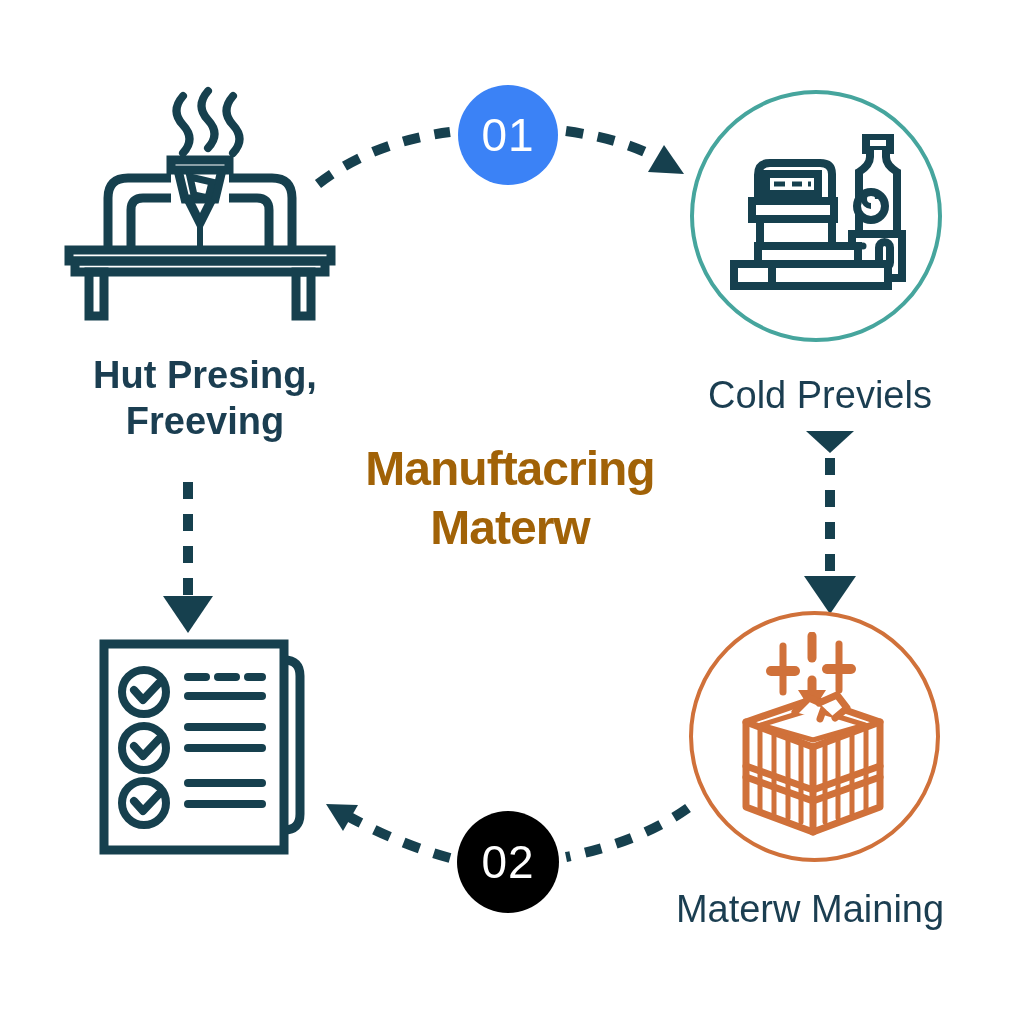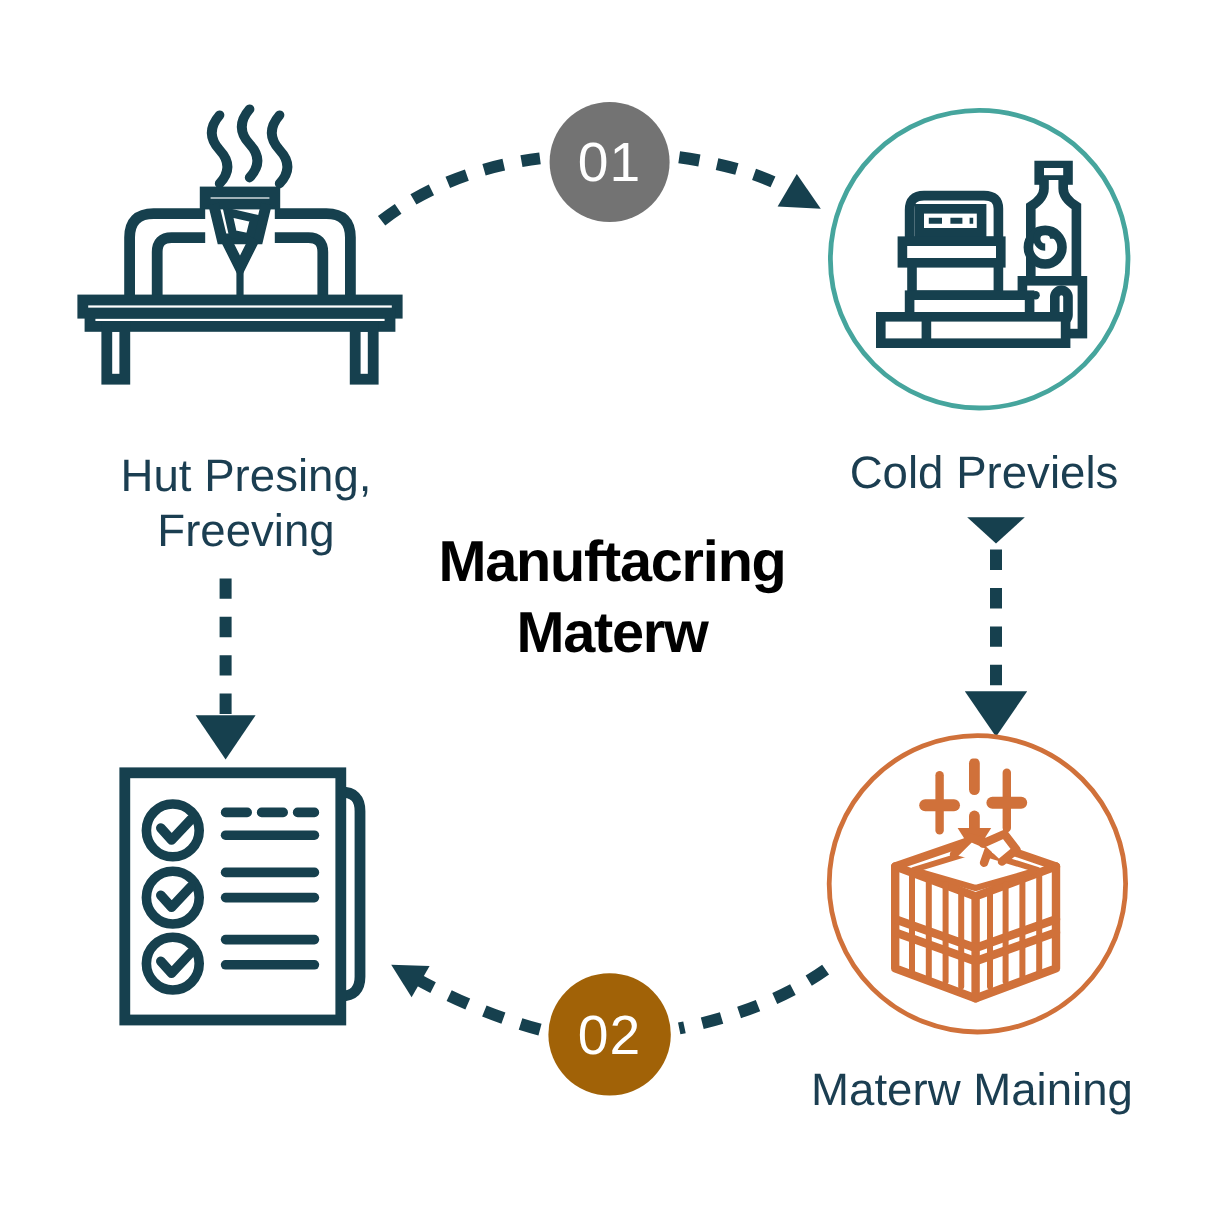--- a/index.html
+++ b/index.html
@@ -7,30 +7,30 @@
     position:relative;width:1024px;height:1024px;background:#ffffff;
     overflow:hidden;font-family:"Liberation Sans",sans-serif;
   }
   .abs{position:absolute;}
   
   .step-label{
     color:#1b3e51;font-size:38px;line-height:1.22;text-align:center;
     letter-spacing:0px;
   }
   .diagram-title{
-    color:#000000;font-size:48px;font-weight:bold;line-height:1.22;
+    color:#a16207;font-size:48px;font-weight:bold;line-height:1.22;
     text-align:center;letter-spacing:-1px;
   }
   
   .badge{
     border-radius:50%;display:flex;align-items:center;justify-content:center;
     color:#ffffff;font-size:46px;font-weight:500;letter-spacing:1px;
   }
-  #badge-01{left:458px;top:85px;width:100px;height:100px;background:#737373;}
-  #badge-02{left:457px;top:811px;width:102px;height:102px;background:#a16207;}
+  #badge-01{left:458px;top:85px;width:100px;height:100px;background:#3b82f6;}
+  #badge-02{left:457px;top:811px;width:102px;height:102px;background:#000000;}
   
   .ring{border-radius:50%;box-sizing:border-box;display:flex;align-items:center;justify-content:center;}
   #ring-teal{left:690px;top:90px;width:252px;height:252px;border:4px solid #46a59d;}
   #ring-orange{left:689px;top:611px;width:251px;height:251px;border:4px solid #d0713a;}
   svg{display:block;}
   .ink{stroke:#16404e;}
   .org{stroke:#d0713a;}
 </style>
 </head>
 <body>
@@ -81,21 +81,21 @@
         <path d="M214,168 V128 Q214,116 202,116 H174"></path>
 
         <rect x="14" y="168" width="262" height="11"></rect>
         <rect x="20" y="179" width="250" height="11"></rect>
         <rect x="34" y="190" width="15" height="44"></rect>
         <rect x="241" y="190" width="15" height="44"></rect>
       </g>
     </svg>
   </div>
 
-  <div class="abs step-label" style="left:30px;top:374px;width:350px;">
+  <div class="abs step-label" style="left:30px;top:352px;width:350px;font-weight:bold;">
     <div>Hut Presing,</div>
     <div>Freeving</div>
   </div>
 
   <div class="abs badge" id="badge-01">
     <span>01</span>
   </div>
 
   <div class="abs ring" id="ring-teal">
     <svg width="200" height="164" viewBox="0 0 200 164">

